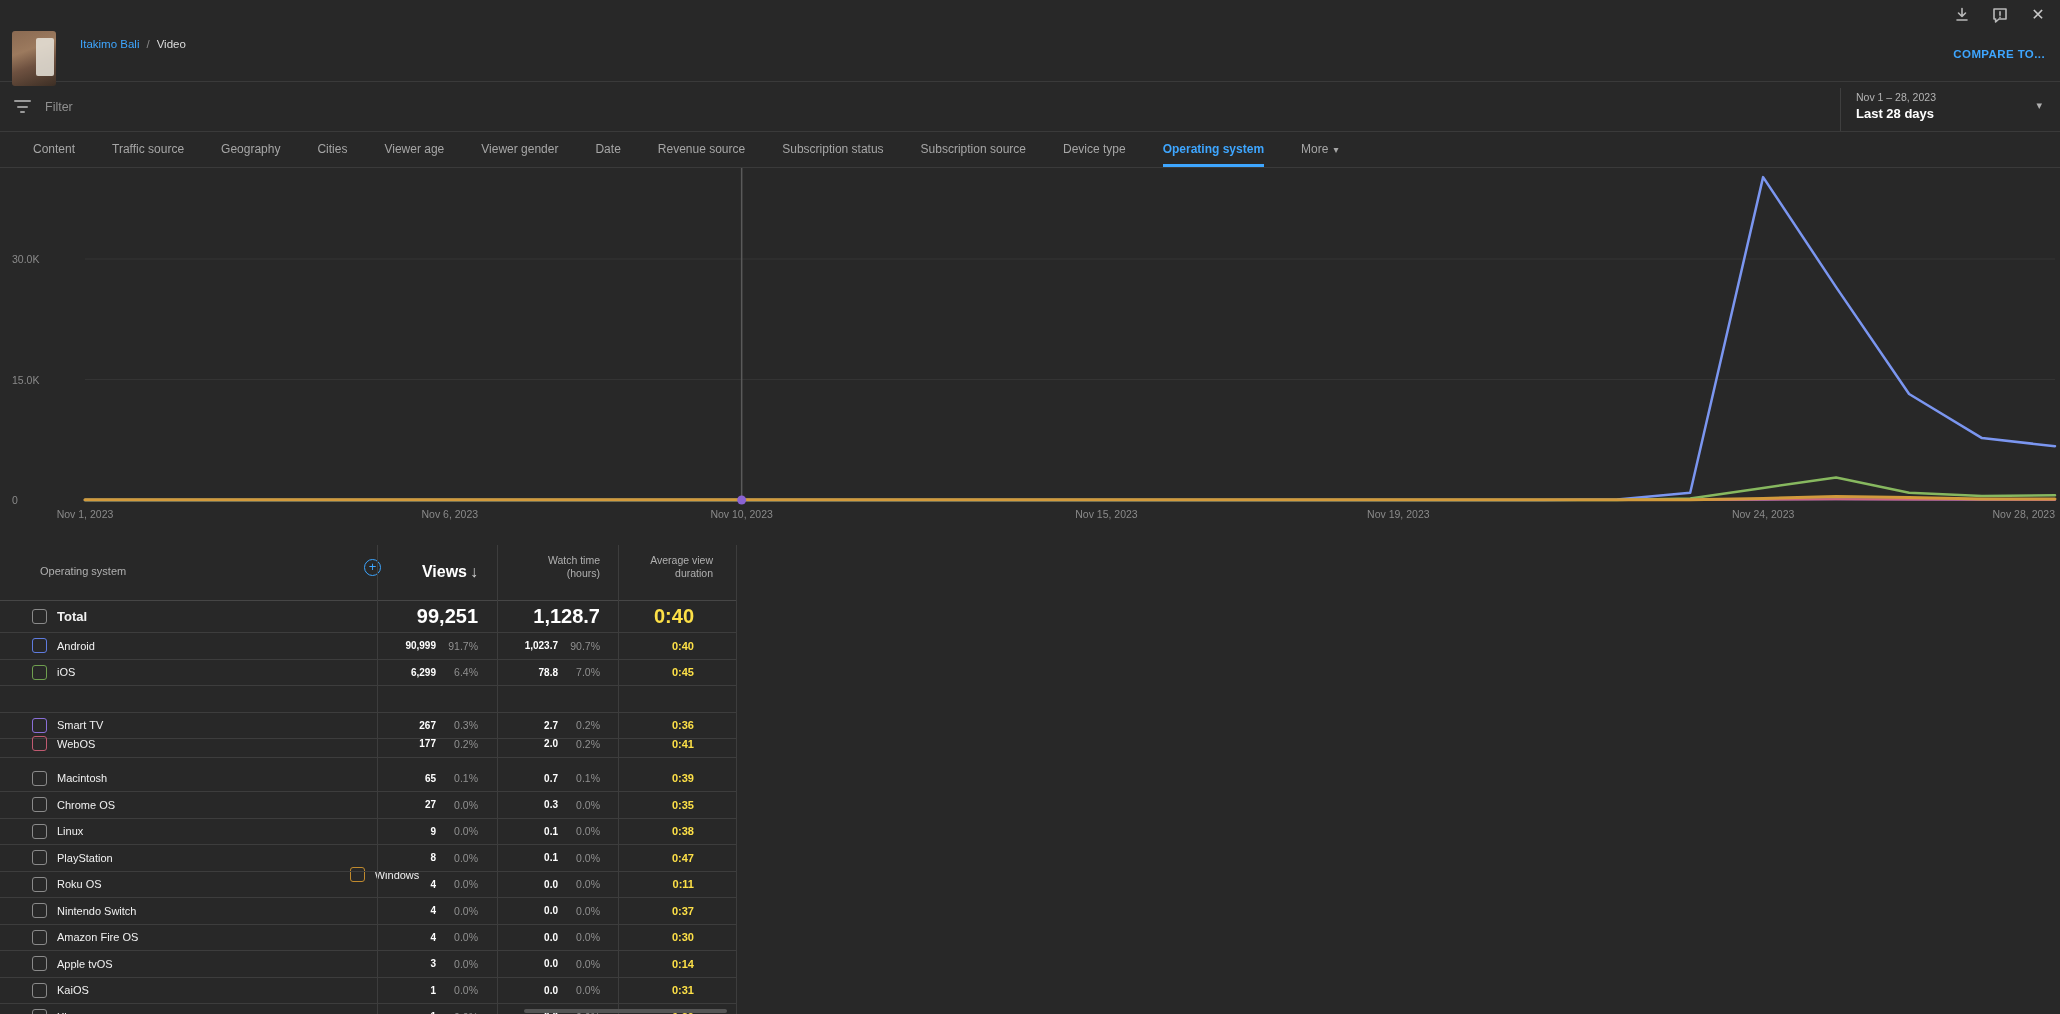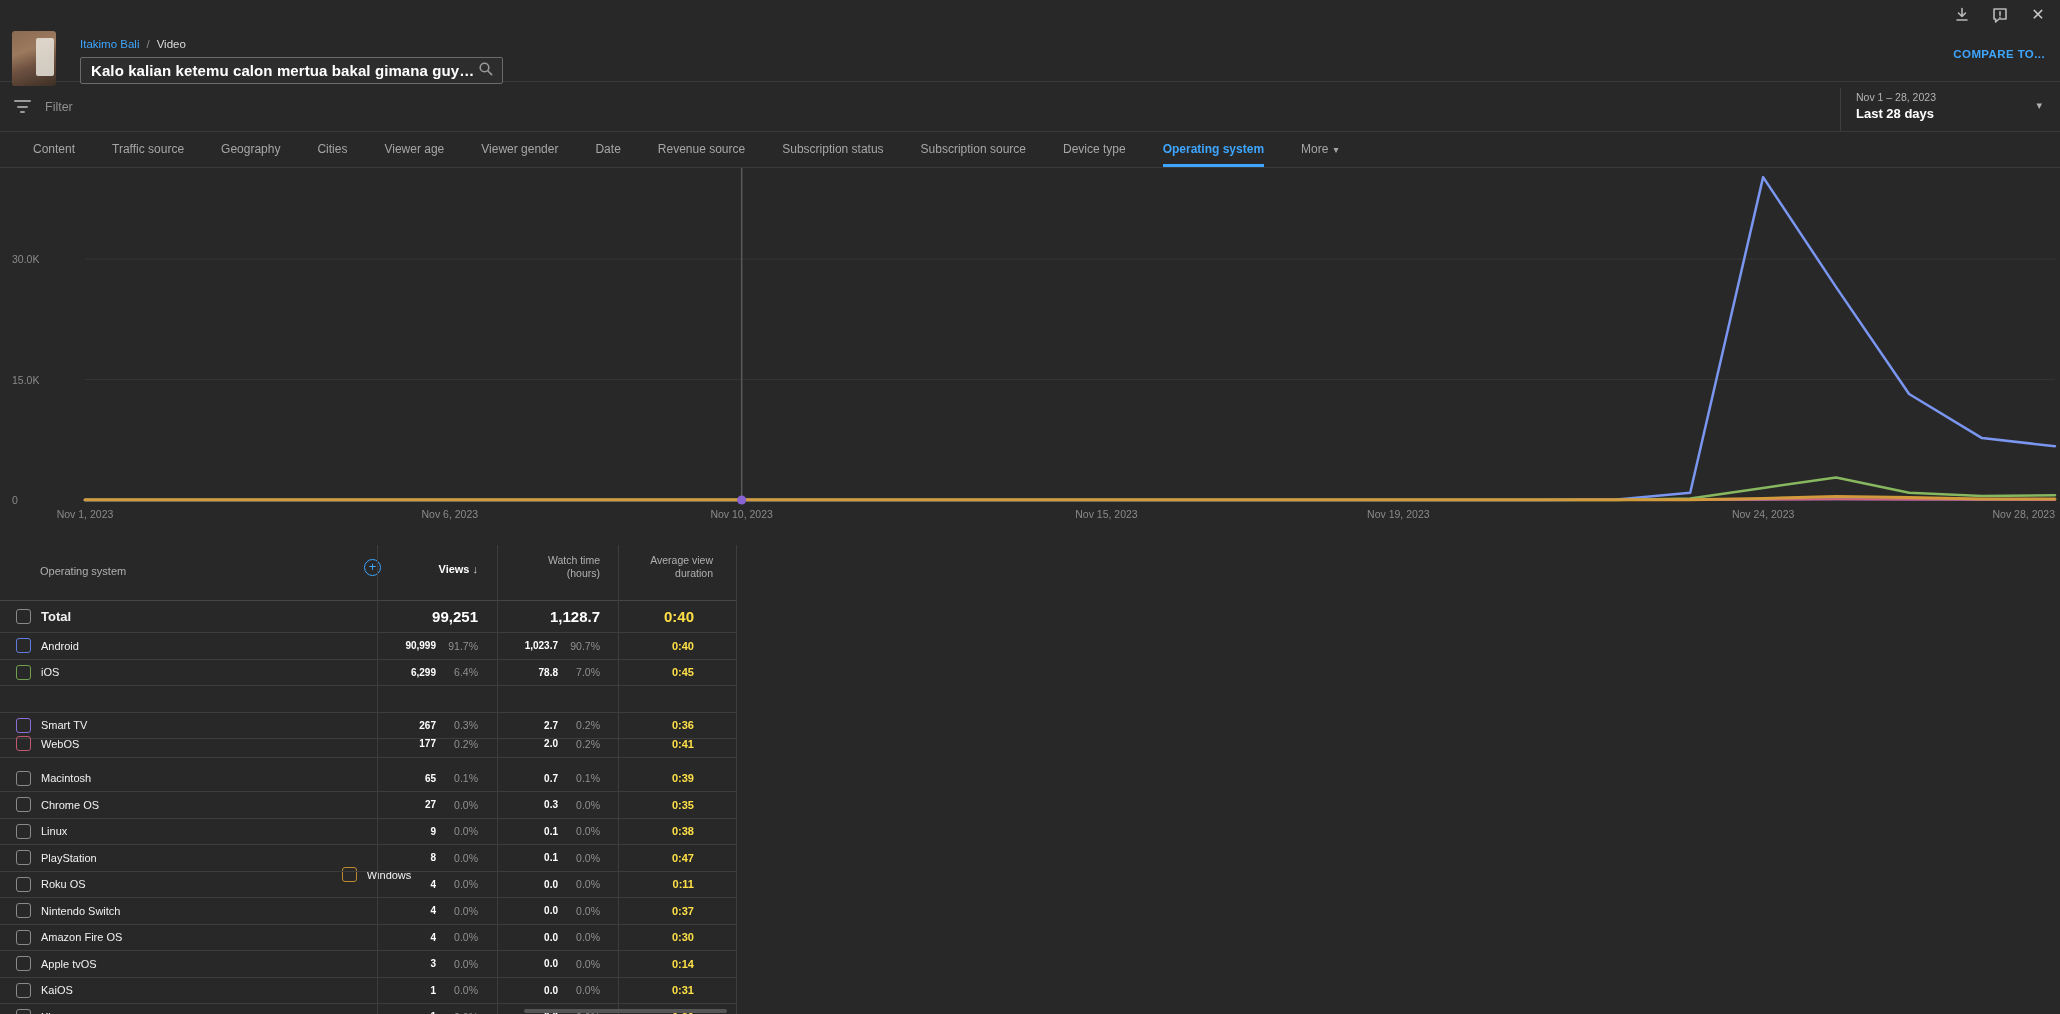--- a/index.html
+++ b/index.html
@@ -54,38 +54,38 @@
   .ylab{position:absolute;left:12px;width:60px;text-align:left;font-size:10.5px;color:#8a8a8a;}
   .xlab{position:absolute;top:340px;font-size:10.5px;color:#8a8a8a;white-space:nowrap;}
   
   .table{position:absolute;left:0;top:545px;width:737px;height:469px;overflow:hidden;}
   .vdiv{position:absolute;top:0;bottom:0;width:1px;background:#3d3d3d;}
   .thead{position:absolute;left:0;top:0;width:737px;height:56px;border-bottom:1px solid #464646;box-sizing:border-box;}
   .th-os{position:absolute;left:40px;top:20px;font-size:11px;color:#b0b0b0;}
   .plus-btn{position:absolute;left:364px;top:14px;width:15px;height:15px;border:1.6px solid #3ea6ff;border-radius:50%;
     color:#3ea6ff;font-size:13px;line-height:14px;text-align:center;cursor:pointer;background:#282828;}
   .th-views{position:absolute;left:377px;top:18px;width:120px;text-align:right;box-sizing:border-box;padding-right:19px;
-    font-size:11px;font-weight:bold;color:#fff;}
+    font-size:16px;font-weight:bold;color:#fff;}
   .th-views .sort{color:#cfcfcf;font-weight:normal;margin-left:3px;}
   .th-watch{position:absolute;left:497px;top:9px;width:121px;text-align:right;box-sizing:border-box;padding-right:18px;
     font-size:10.5px;color:#b0b0b0;line-height:13px;}
   .th-avg{position:absolute;left:618px;top:9px;width:118px;text-align:right;box-sizing:border-box;padding-right:23px;
     font-size:10.5px;color:#b0b0b0;line-height:13px;}
   .trow{position:absolute;left:0;width:737px;display:flex;align-items:center;border-bottom:1px solid #3d3d3d;box-sizing:border-box;cursor:pointer;}
   .row-total{top:56px;height:32px;}
-  .cell-name{flex:0 0 377px;display:flex;align-items:center;box-sizing:border-box;padding-left:16px;}
+  .cell-name{flex:0 0 377px;display:flex;align-items:center;box-sizing:border-box;padding-left:32px;}
   .cbox{width:13px;height:13px;border:1.6px solid #8a8a8a;border-radius:3px;flex:0 0 auto;cursor:pointer;}
   .rname{margin-left:10px;font-size:11px;color:#f1f1f1;white-space:nowrap;}
   .row-total .rname{font-size:13px;font-weight:bold;}
   .cell-views{flex:0 0 120px;display:flex;justify-content:flex-end;align-items:center;box-sizing:border-box;padding-right:19px;}
   .cell-watch{flex:0 0 121px;display:flex;justify-content:flex-end;align-items:center;box-sizing:border-box;padding-right:18px;}
   .cell-avg{flex:0 0 118px;text-align:right;box-sizing:border-box;padding-right:42px;font-size:11px;font-weight:bold;color:#fde047;}
   .val{font-size:10px;font-weight:bold;color:#fff;}
   .pct{width:42px;text-align:right;font-size:10.5px;color:#909090;}
-  .row-total .val,.row-total .cell-avg{font-size:15px;}
+  .row-total .val,.row-total .cell-avg{font-size:20px;}
   .hscroll{position:absolute;left:524px;top:464px;width:203px;height:4px;border-radius:2px;background:#555;cursor:grab;}
 </style>
 </head>
 <body>
 
 <div class="topbar">
   <div class="win-icons">
     <div class="win-btn">
       <svg width="18" height="18" viewBox="0 0 18 18">
           <path d="M9 2.5v8 M5.5 7L9 10.5L12.5 7 M4 14h10"></path>
@@ -99,29 +99,20 @@
     </div>
     <div class="win-btn">
       <span class="close-glyph">✕</span>
     </div>
   </div>
   <div class="thumb"></div>
   <div class="breadcrumb">
     <span class="bc-channel">Itakimo Bali</span>
     <span class="bc-sep">/</span>
     <span class="bc-section">Video</span>
-  </div>
-  <div class="searchbox">
-    <span class="title">Kalo kalian ketemu calon mertua bakal gimana guy…</span>
-    <span class="mag">
-      <svg width="16" height="16" viewBox="0 0 16 16">
-          <circle cx="6.5" cy="6.5" r="4.3"></circle>
-          <path d="M9.8 9.8L13.6 13.6"></path>
-        </svg>
-    </span>
   </div>
   <div class="compare">COMPARE TO...</div>
 </div>
 
 <div class="filterbar">
   <div class="filter-btn">
     <span class="funnel">
         <i></i>
         <i></i>
         <i></i>

